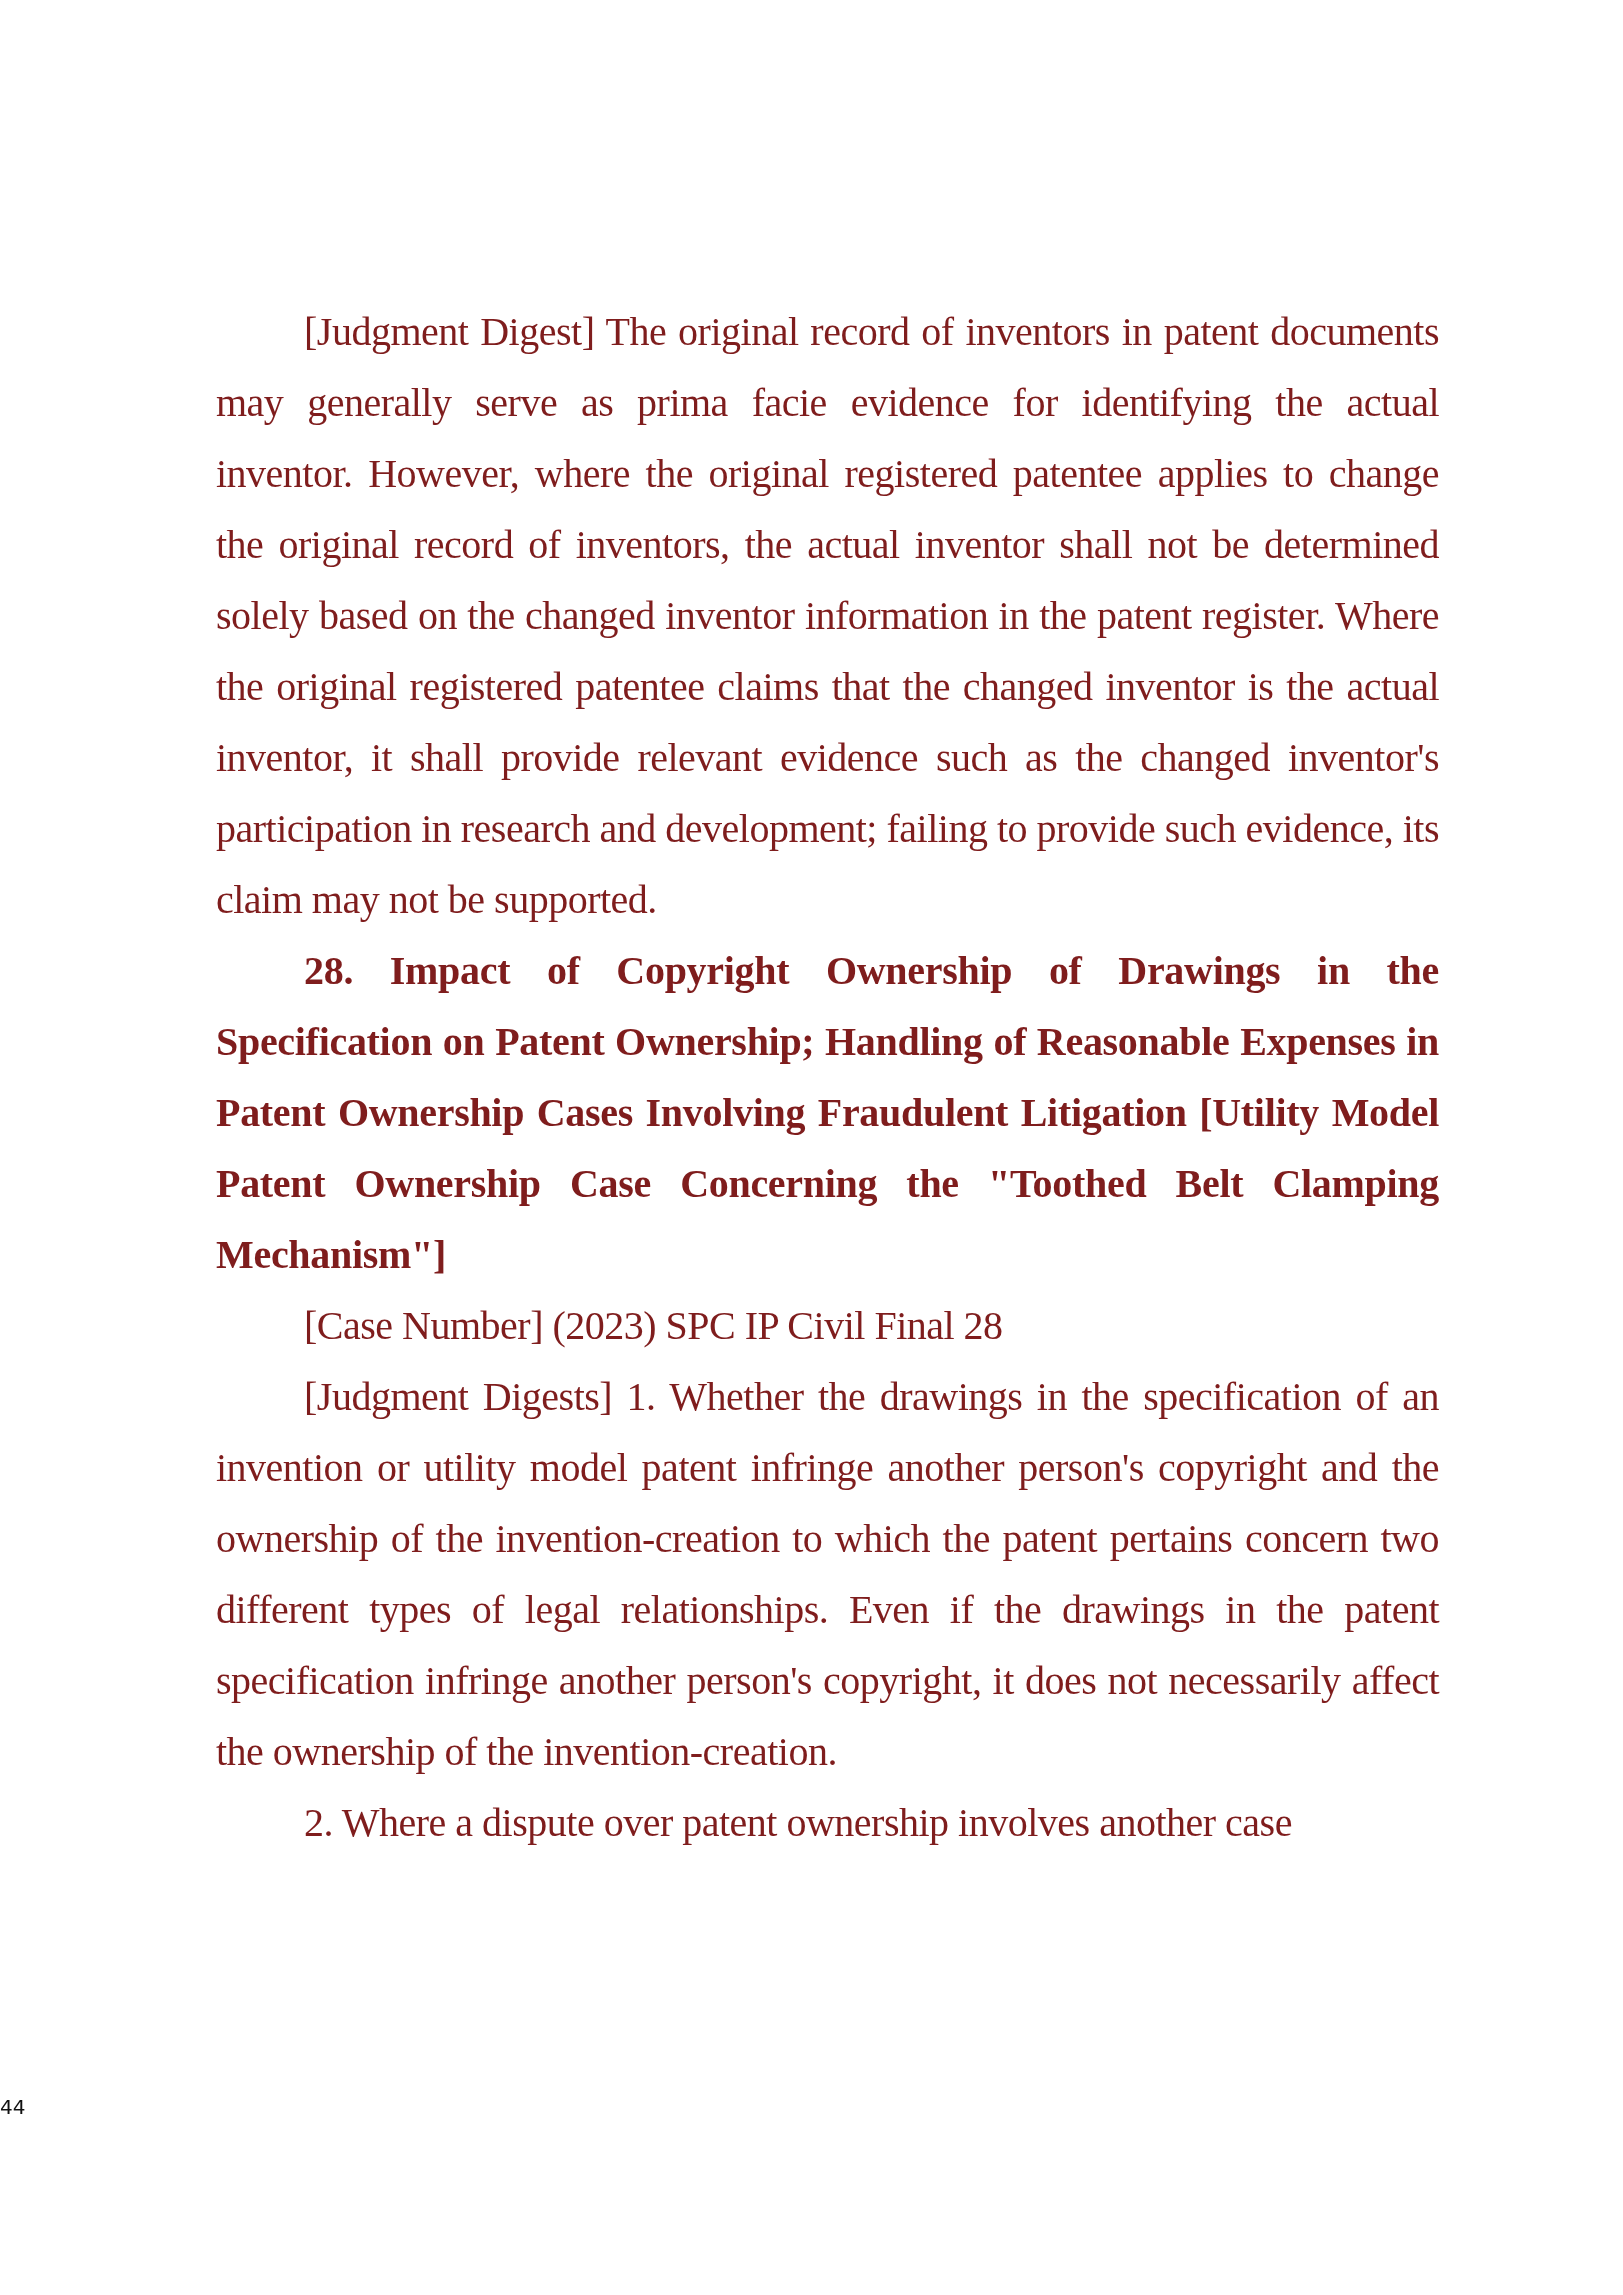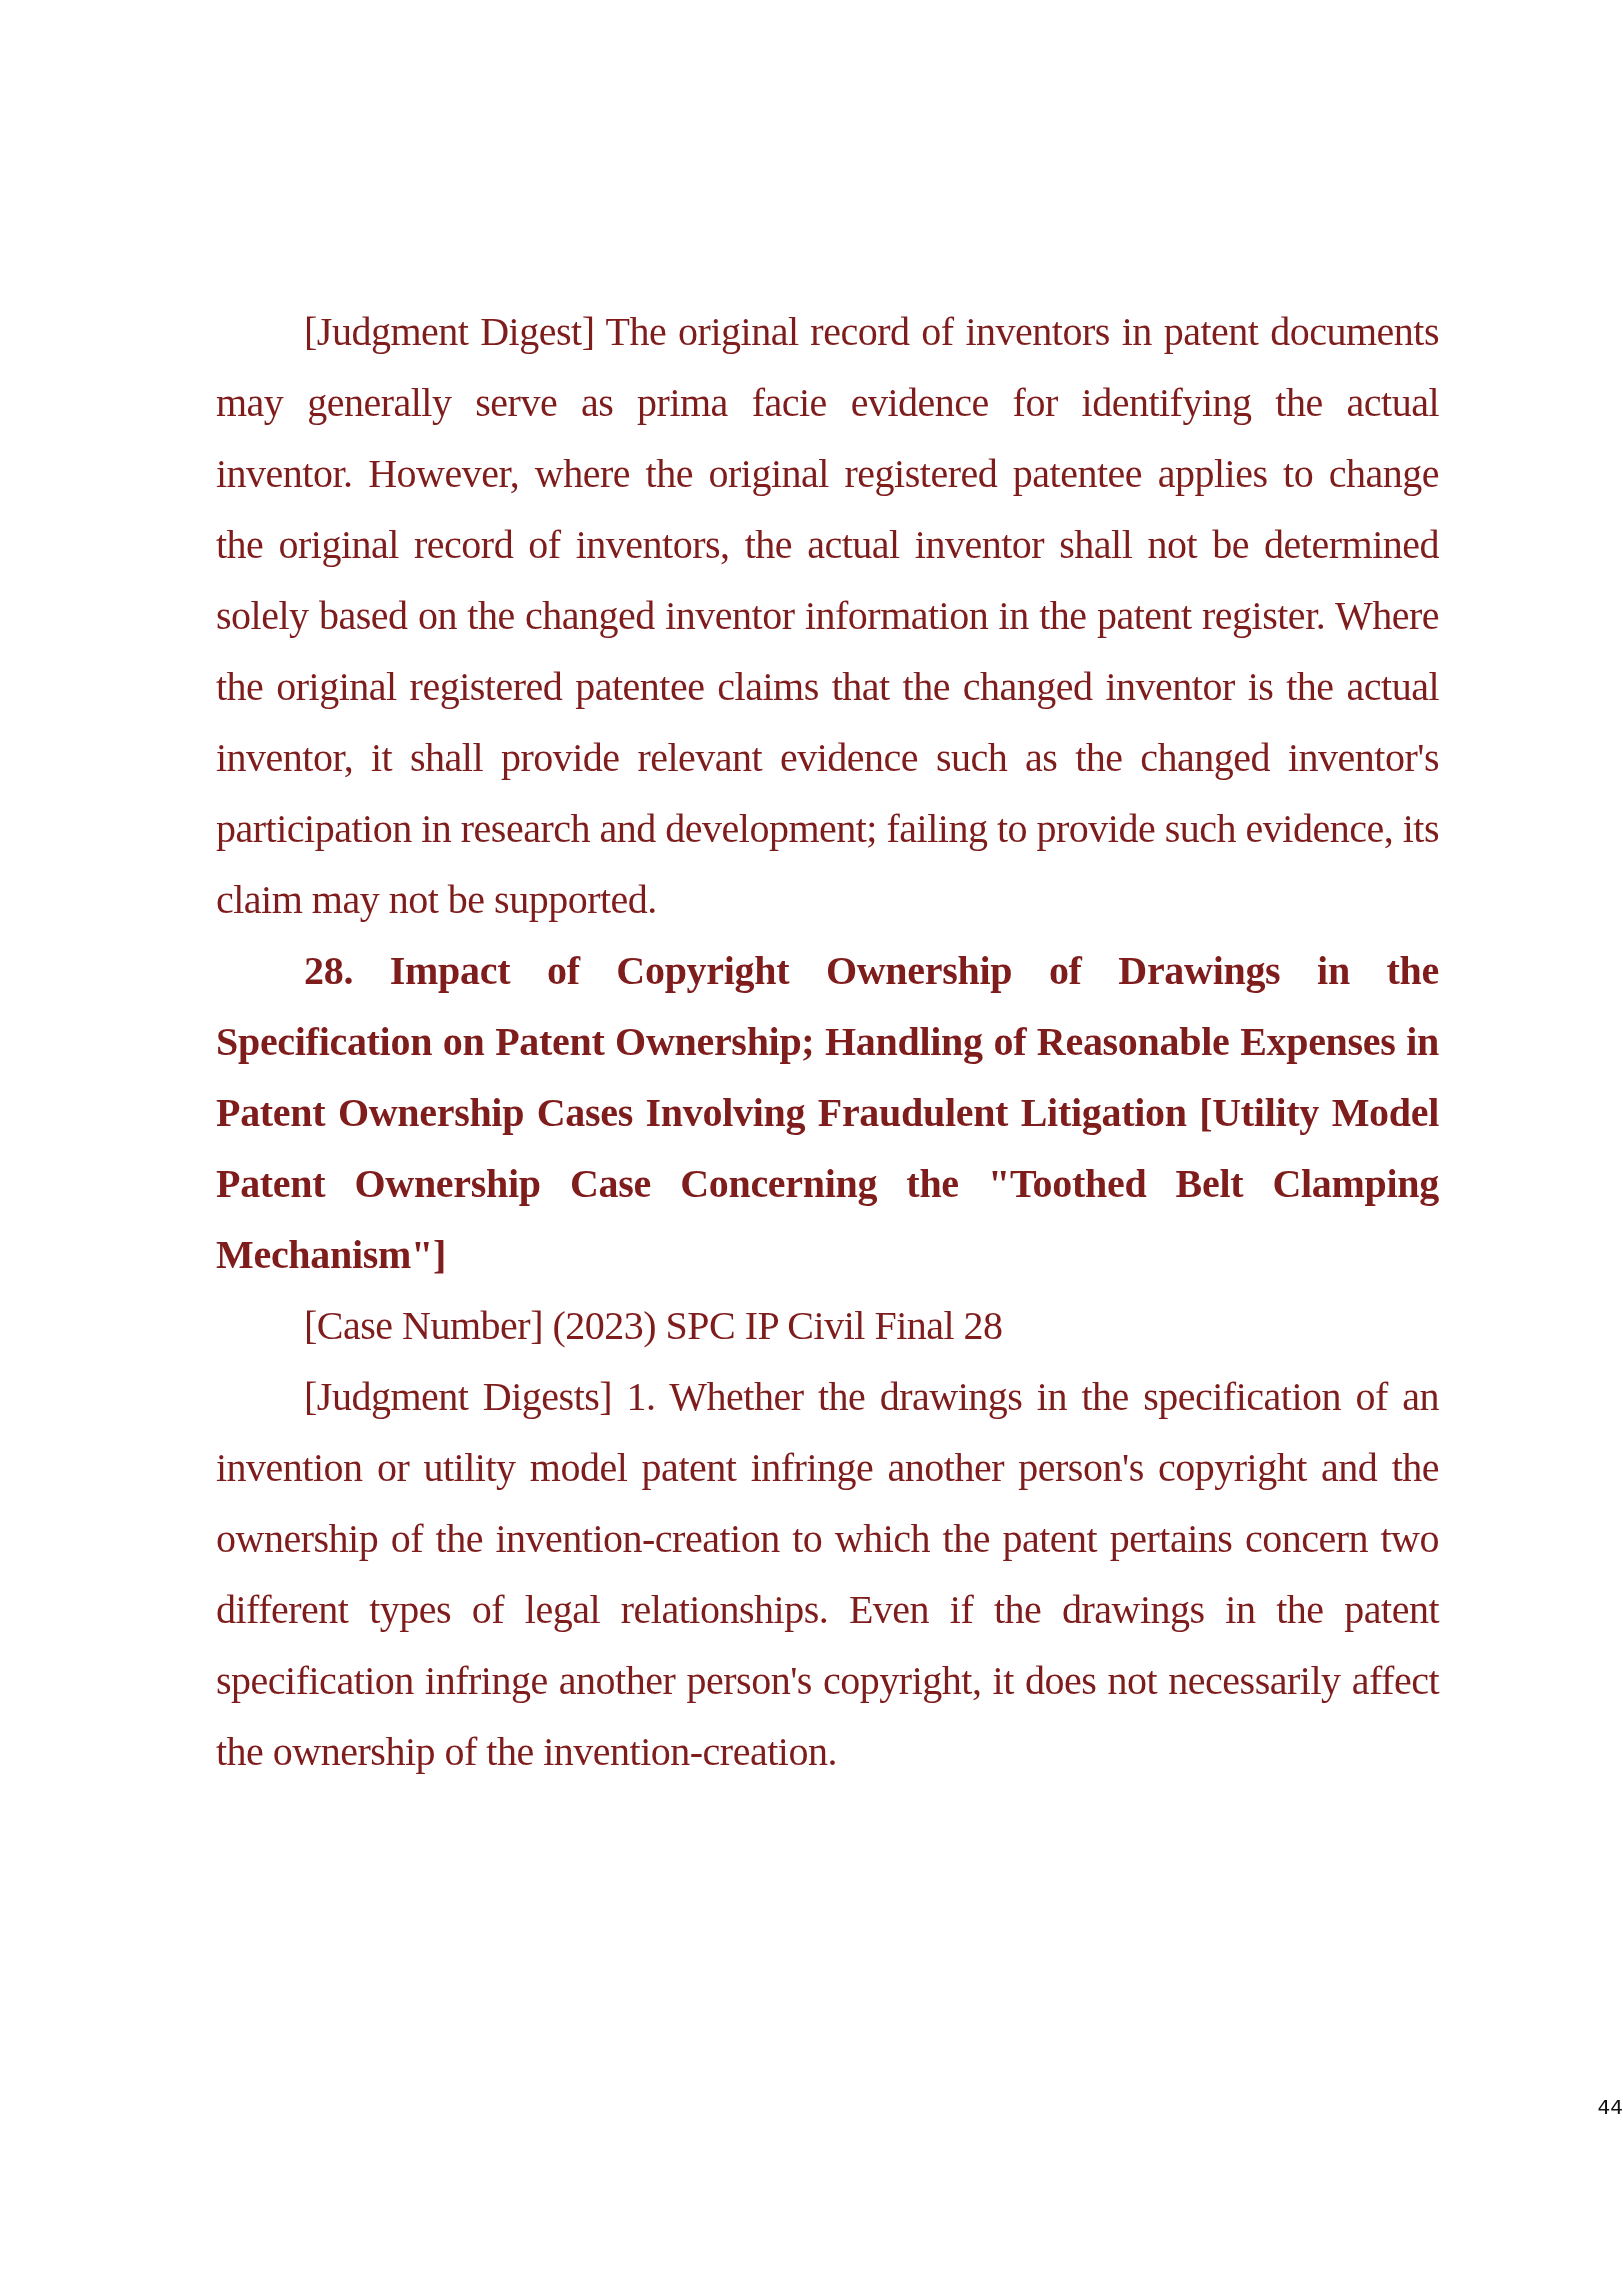--- a/index.html
+++ b/index.html
@@ -18,30 +18,31 @@
     margin: 0;
     text-align: justify;
     text-indent: 88px;
     letter-spacing: -0.5px;
   }
   .para.bold { font-weight: bold; letter-spacing: -0.3px; }
   .page-number {
     position: absolute;
     left: 0; right: 0;
     top: 2095px;
-    text-align: right;
+    text-align: left;
     font-family: "DejaVu Sans", sans-serif;
     font-size: 20px;
     color: #111;
   }
 </style>
 </head>
 <body>
 
 <div class="page">
   <p class="para">[Judgment Digest] The original record of inventors in patent documents may generally serve as prima facie evidence for identifying the actual inventor. However, where the original registered patentee applies to change the original record of inventors, the actual inventor shall not be determined solely based on the changed inventor information in the patent register. Where the original registered patentee claims that the changed inventor is the actual inventor, it shall provide relevant evidence such as the changed inventor's participation in research and development; failing to provide such evidence, its claim may not be supported.</p>
   <p class="para bold">28. Impact of Copyright Ownership of Drawings in the Specification on Patent Ownership; Handling of Reasonable Expenses in Patent Ownership Cases Involving Fraudulent Litigation [Utility Model Patent Ownership Case Concerning the "Toothed Belt Clamping Mechanism"]</p>
   <p class="para">[Case Number] (2023) SPC IP Civil Final 28</p>
   <p class="para">[Judgment Digests] 1. Whether the drawings in the specification of an invention or utility model patent infringe another person's copyright and the ownership of the invention-creation to which the patent pertains concern two different types of legal relationships. Even if the drawings in the patent specification infringe another person's copyright, it does not necessarily affect the ownership of the invention-creation.</p>
+  <p class="para" style="text-align:left;">2. Where a dispute over patent ownership involves another case</p>
 </div>
 
 <div class="page-number">44</div>
 
 
 </body></html>

